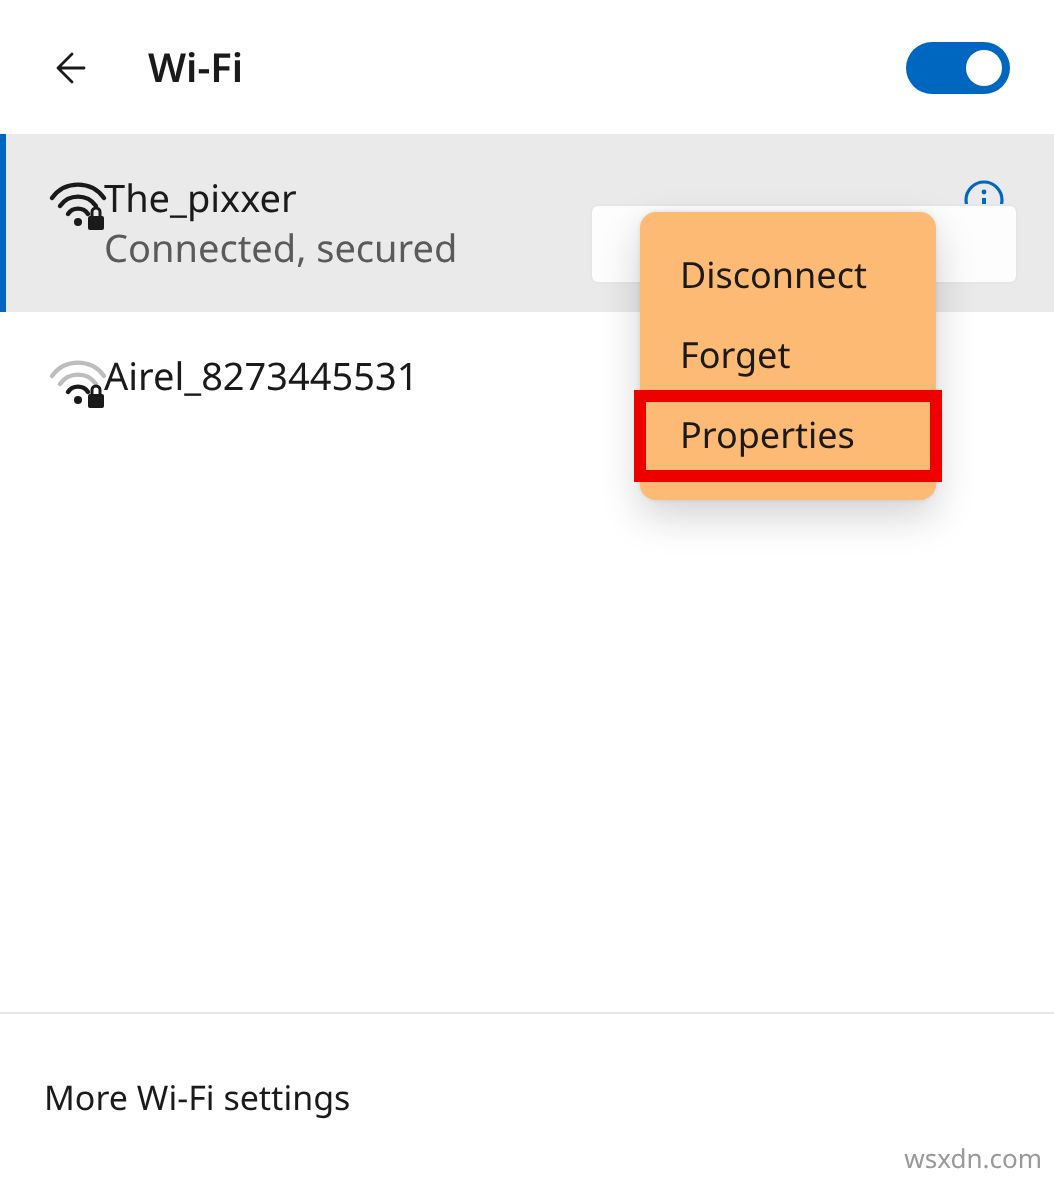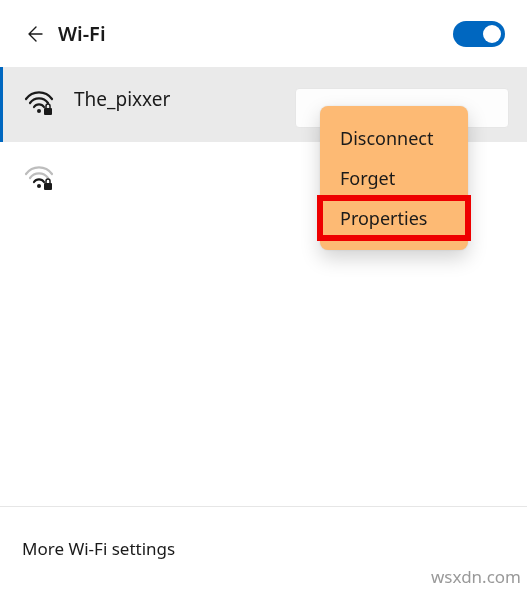--- a/index.html
+++ b/index.html
@@ -13,21 +13,21 @@
     }
     .header {
       display: flex;
       align-items: center;
       padding: 20px 22px;
       justify-content: space-between;
     }
     .header-left {
       display: flex;
       align-items: center;
-      gap: 12px;
+      gap: 28px;
     }
     .back-btn {
       width: 24px;
       height: 24px;
       display: flex;
       align-items: center;
       justify-content: center;
       cursor: pointer;
     }
     .page-title {
@@ -50,21 +50,20 @@
       border-radius: 50%;
       position: absolute;
       top: 4px;
       right: 4px;
     }
     .wifi-list { }
     .wifi-item {
       display: flex;
       align-items: flex-start;
       padding: 20px 24px;
-      gap: 22px;
       position: relative;
     }
     .wifi-item.selected {
       background: #eaeaea;
       border-left: 3px solid #0067c0;
       padding-left: 21px;
     }
     .wifi-icon {
       width: 28px;
       margin-top: 2px;
@@ -132,21 +131,21 @@
     }
     .footer-link {
       font-size: 17px;
       color: #1a1a1a;
       cursor: pointer;
     }
     .watermark {
       position: absolute;
       bottom: 2px;
       right: 6px;
-      font-size: 17px;
+      font-size: 13px;
       color: #999;
     }
   </style>
 </head>
 <body>
 
 <div class="header">
   <div class="header-left">
     <div class="back-btn">
       <svg width="20" height="20" viewBox="0 0 20 20">
@@ -168,20 +167,21 @@
         <path d="M2 10 A16 16 0 0 1 28 10" stroke="#1a1a1a" stroke-width="2.2" fill="none" stroke-linecap="round"></path>
         <path d="M6 14 A11 11 0 0 1 24 14" stroke="#1a1a1a" stroke-width="2.2" fill="none" stroke-linecap="round"></path>
         <path d="M10 18 A6 6 0 0 1 20 18" stroke="#1a1a1a" stroke-width="2.2" fill="none" stroke-linecap="round"></path>
         <circle cx="15" cy="22" r="2" fill="#1a1a1a"></circle>
         <rect x="20" y="19" width="8" height="7" rx="1" fill="#1a1a1a"></rect>
         <path d="M22 19 v-2 a2 2 0 0 1 4 0 v2" stroke="#1a1a1a" stroke-width="1.5" fill="none"></path>
       </svg>
     </div>
     <div class="wifi-info">
       <div class="wifi-name">The_pixxer</div>
+      <div class="wifi-status">Connected, secured</div>
     </div>
     <div class="info-icon">
       <svg width="22" height="22" viewBox="0 0 22 22">
         <circle cx="11" cy="11" r="9" stroke="#0067c0" stroke-width="1.6" fill="none"></circle>
         <circle cx="11" cy="7" r="1.2" fill="#0067c0"></circle>
         <rect x="10" y="10" width="2" height="6" fill="#0067c0"></rect>
       </svg>
     </div>
     <div class="btn-placeholder"></div>
   </div>
@@ -190,20 +190,23 @@
     <div class="wifi-icon">
       <svg width="30" height="28" viewBox="0 0 30 28">
         <path d="M2 10 A16 16 0 0 1 28 10" stroke="#bdbdbd" stroke-width="2.2" fill="none" stroke-linecap="round"></path>
         <path d="M6 14 A11 11 0 0 1 24 14" stroke="#bdbdbd" stroke-width="2.2" fill="none" stroke-linecap="round"></path>
         <path d="M10 18 A6 6 0 0 1 20 18" stroke="#1a1a1a" stroke-width="2.2" fill="none" stroke-linecap="round"></path>
         <circle cx="15" cy="22" r="2" fill="#1a1a1a"></circle>
         <rect x="20" y="19" width="8" height="7" rx="1" fill="#1a1a1a"></rect>
         <path d="M22 19 v-2 a2 2 0 0 1 4 0 v2" stroke="#1a1a1a" stroke-width="1.5" fill="none"></path>
       </svg>
     </div>
+    <div class="wifi-info">
+      <div class="wifi-name">Airel_8273445531</div>
+    </div>
   </div>
 
 
 
 </div>
 
 <div class="context-menu">
   <div class="menu-item">Disconnect</div>
   <div class="menu-item">Forget</div>
   <div class="menu-item highlighted">Properties</div>

